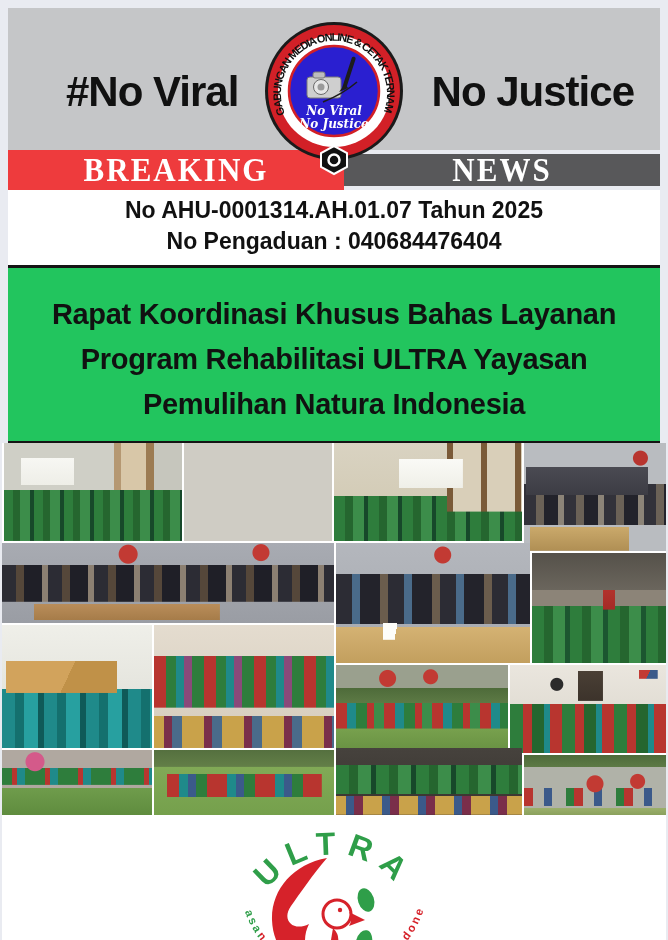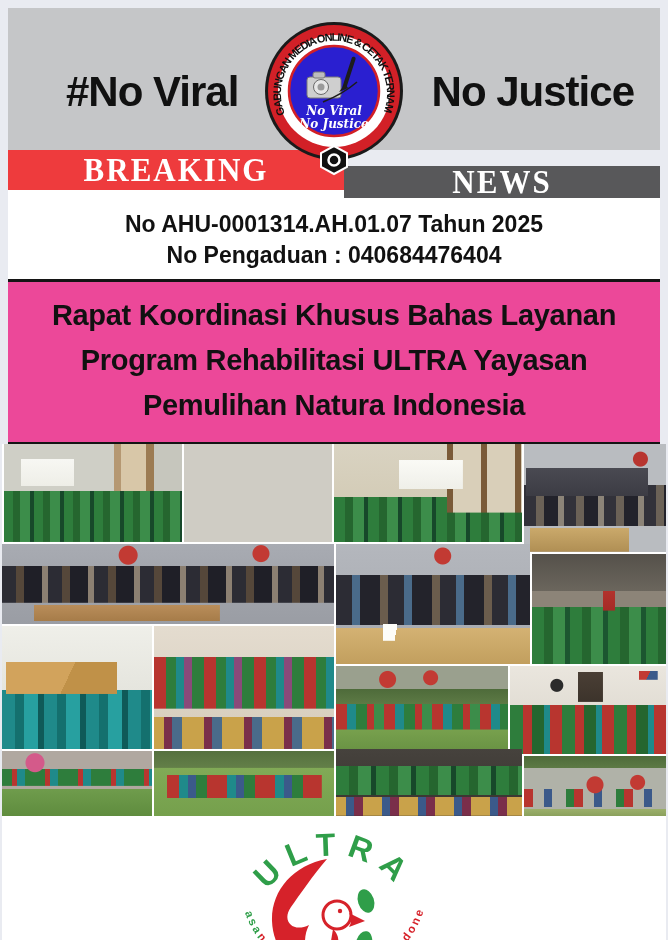--- a/index.html
+++ b/index.html
@@ -27,35 +27,35 @@
   }
 
   
   .banner-row{position:relative;height:40px;text-align:right;}
   .banner-left{
     position:absolute;left:0;top:0;width:336px;height:40px;background:#ee3b3d;
     display:flex;align-items:center;justify-content:center;
   }
   .banner-right{
     position:absolute;left:336px;top:4px;width:316px;height:32px;background:#58585a;
-    display:flex;align-items:center;justify-content:center;margin-top:12px;
+    display:flex;align-items:center;justify-content:center;
   }
   .banner-text{
     font-family:"Liberation Serif", serif;font-weight:700;color:#fff;
     font-size:31px;letter-spacing:2px;transform:scaleY(1.08);
   }
 
   
-  .info{background:#fff;text-align:center;padding:19px 0 8px 0;}
+  .info{background:#fff;text-align:center;padding:5px 0 8px 0;}
   .info .line{font-size:23px;font-weight:700;color:#111;line-height:1.35;}
   .rule{border:0;border-top:3px solid #141414;margin:0;}
   .rule-thin{border-top:2px solid #141414;}
   .headline{
-    background:#ec4899;text-align:center;font-size:29px;font-weight:700;color:#111;
-    line-height:1.55;padding:11px 2px 14px 2px;letter-spacing:-0.3px;
+    background:#22c55e;text-align:center;font-size:29px;font-weight:700;color:#111;
+    line-height:1.55;padding:24px 2px 14px 2px;letter-spacing:-0.3px;
   }
 
   
   .collage{
     position:relative;height:372px;background:#fff;margin:0 -6px;
   }
   .ph{position:absolute;background-repeat:no-repeat;}
 
   
   .p1{background-color:#d6d6cd;background-image:

